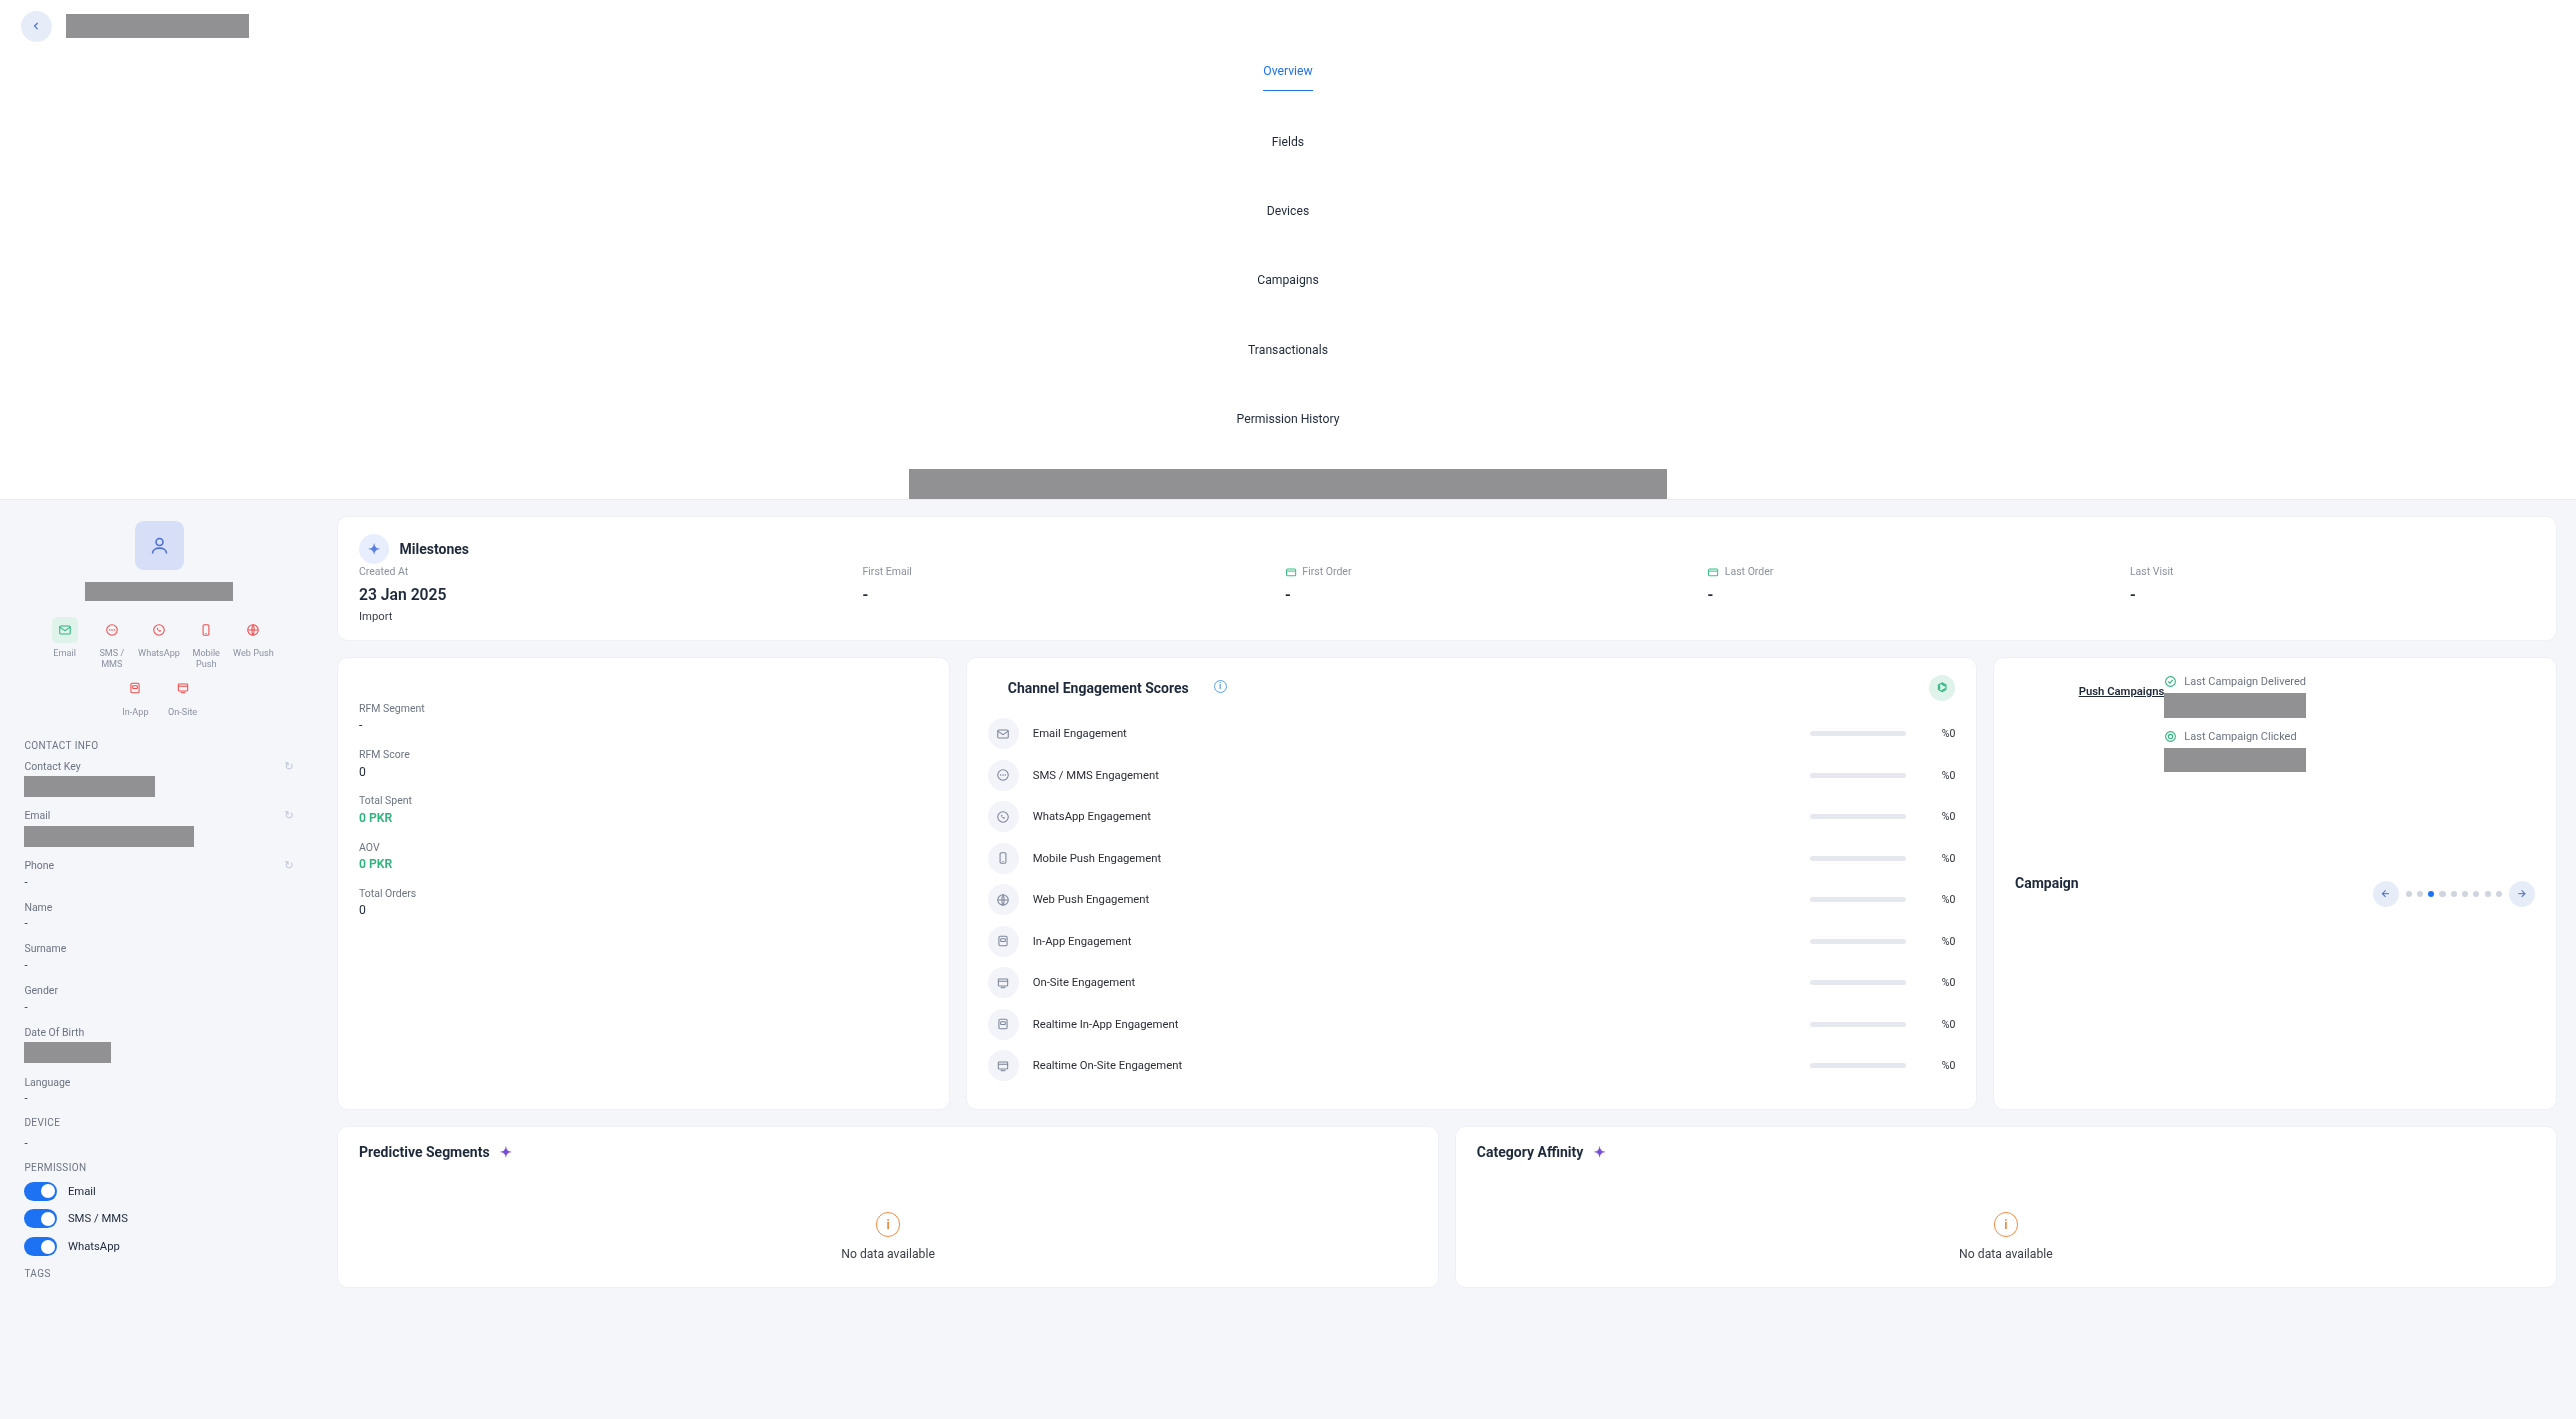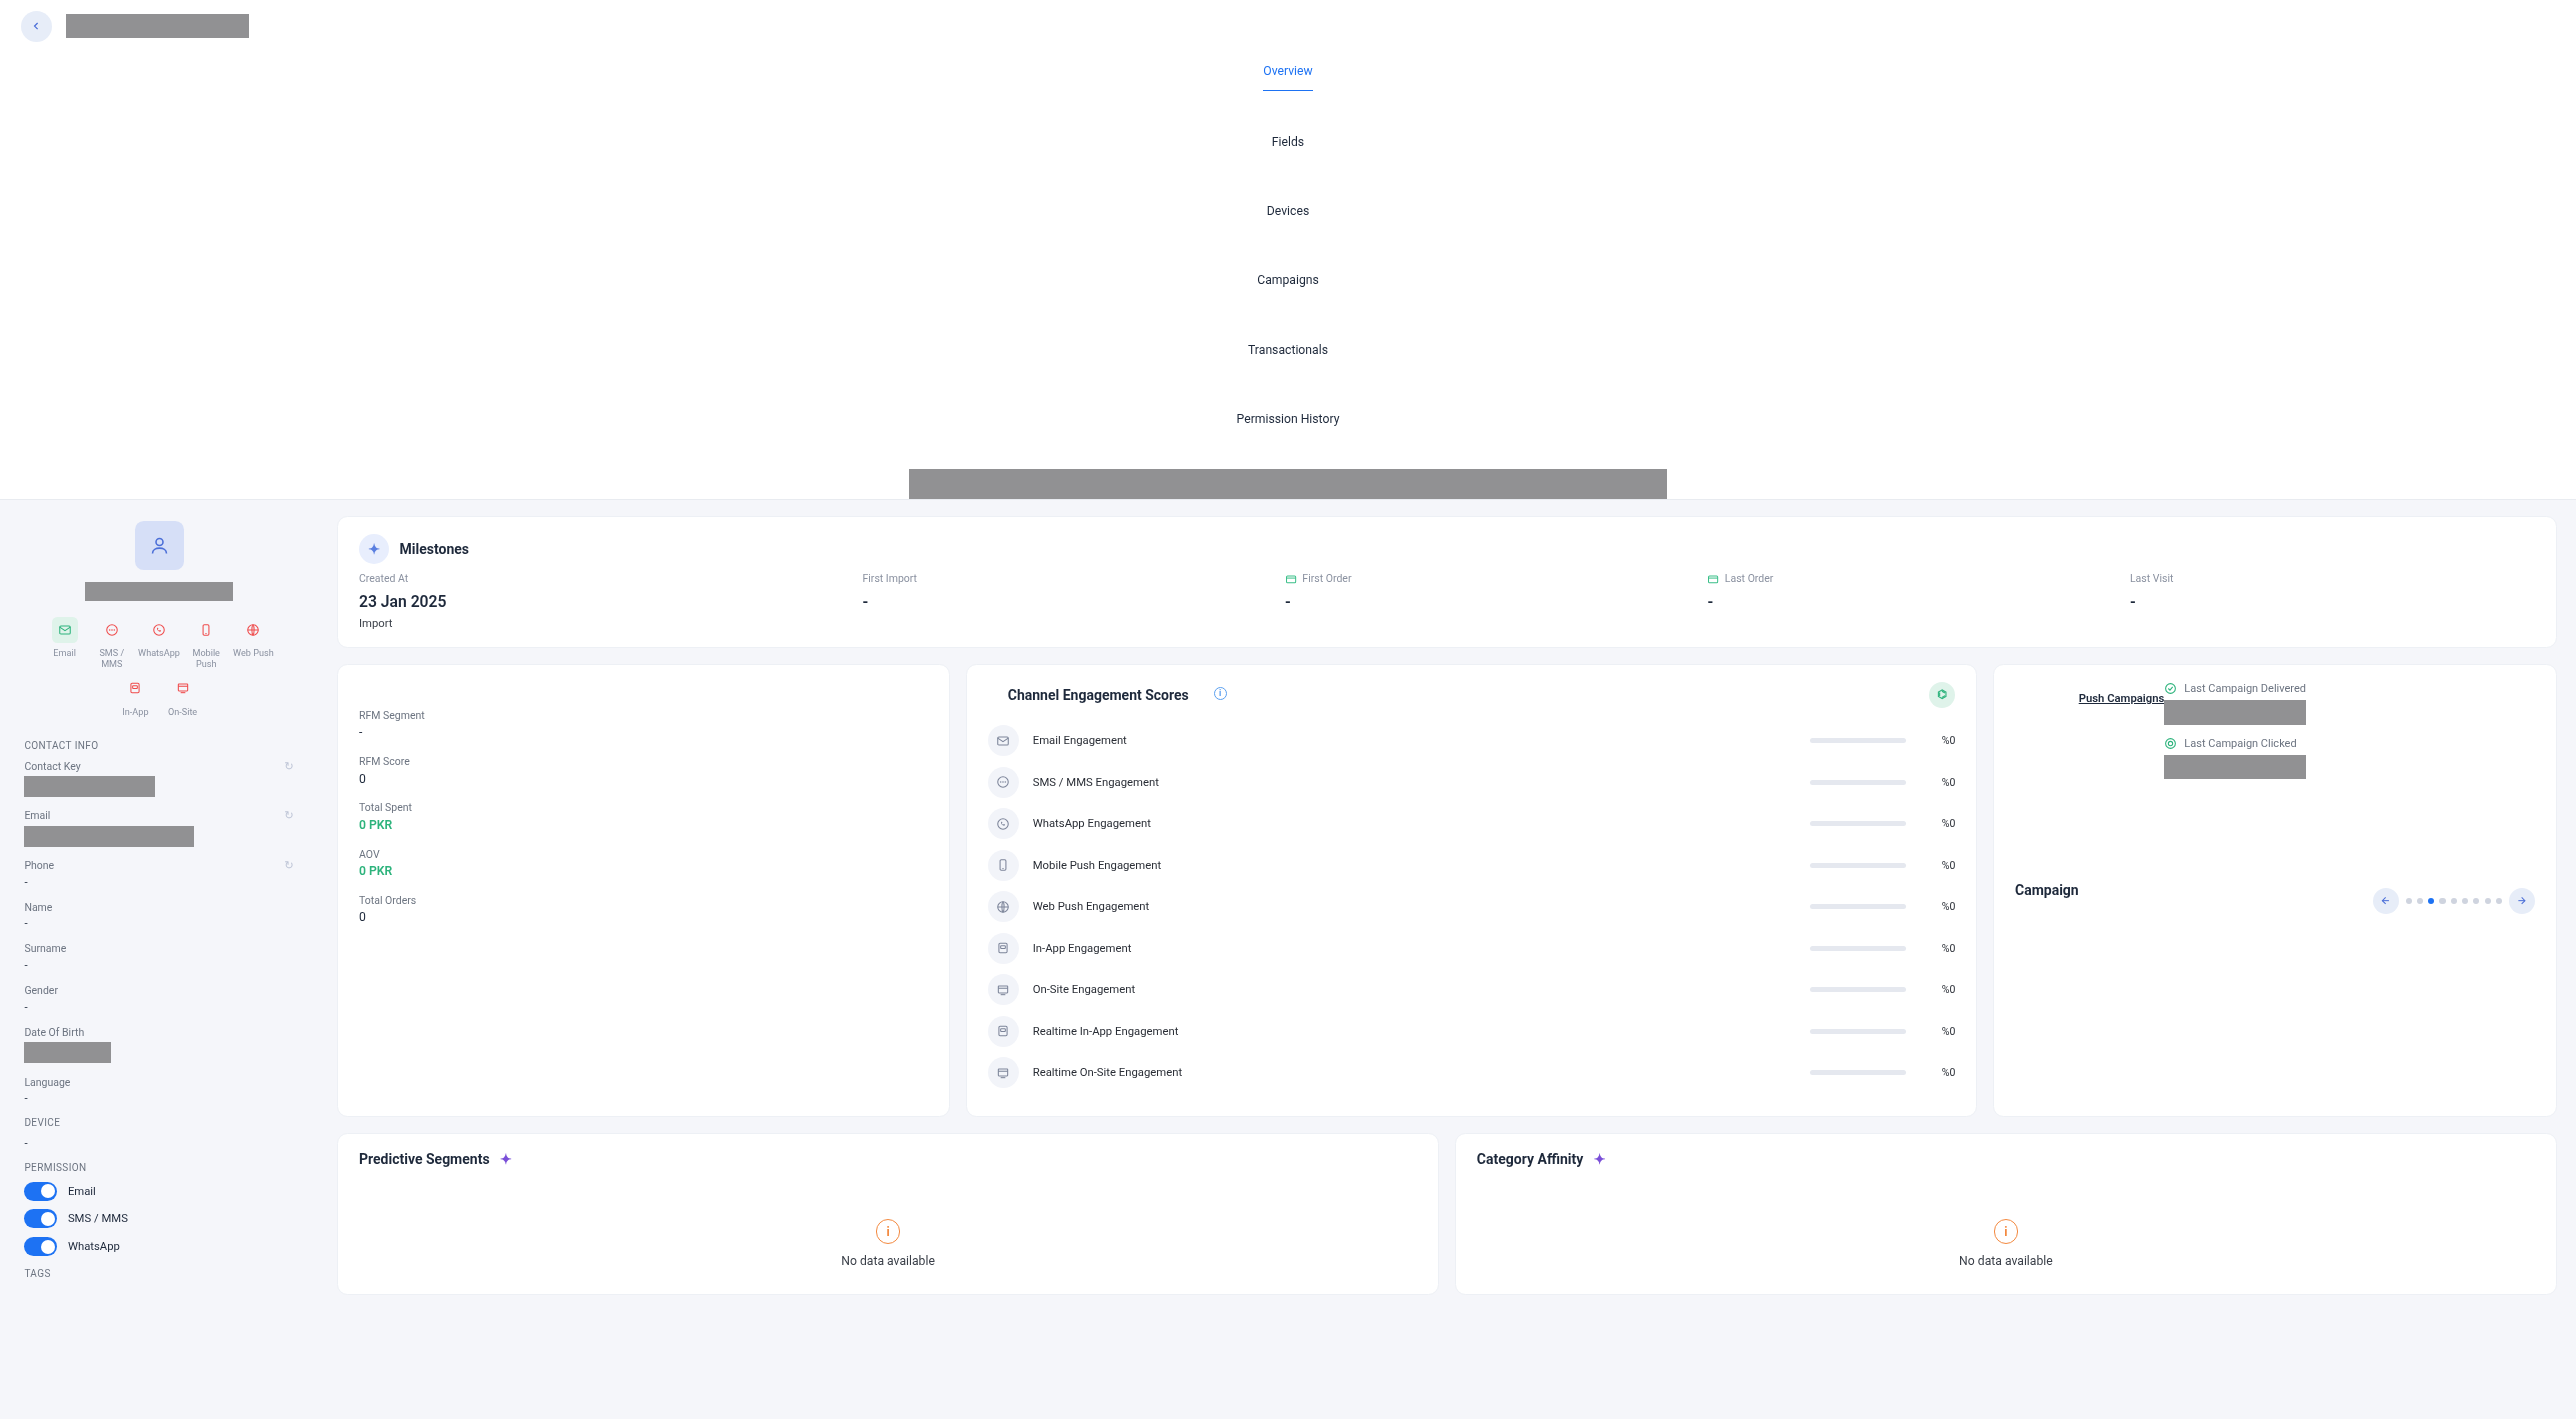--- a/index.html
+++ b/index.html
@@ -37,21 +37,21 @@
 
 .perm-row { display:flex; align-items:center; gap:10.5px; margin:8.7px 0; }
 .toggle { width:33px; height:19px; background:#1d72f3; border-radius:9.6px; position:relative; cursor:pointer; }
 .toggle::after { content:""; position:absolute; width:14px; height:14px; background:#fff; border-radius:50%; top:2.6px; right:2.6px; }
 
 .main { flex:1; padding:15.7px 19px; display:flex; flex-direction:column; gap:15.7px; }
 .card { background:#fff; border-radius:10.5px; padding:17.4px 21px; border:0.9px solid #edf0f5; }
 .card-title { font-size:14px; font-weight:700; display:flex; align-items:center; gap:10.5px; }
 .card-ic { width:30px; height:30px; border-radius:50%; display:flex; align-items:center; justify-content:center; font-size:14px; }
 
-.milestones-grid { display:grid; grid-template-columns: 1.2fr 1fr 1fr 1fr 1fr; gap:17.4px; margin-top:8px; }
+.milestones-grid { display:grid; grid-template-columns: 1.2fr 1fr 1fr 1fr 1fr; gap:17.4px; margin-top:1px; }
 .ms-item .ms-lbl { font-size:10.5px; color:#8a91a0; display:flex; align-items:center; gap:5.2px; margin-bottom:7px; }
 .ms-item .ms-val { font-size:15.7px; font-weight:600; color:#1e293b; }
 .ms-sub { font-size:11.3px; color:#3a3f48; margin-top:5.2px; }
 
 .row3 { display:grid; grid-template-columns: 1fr 1.65fr 0.92fr; gap:15.7px; }
 
 .score-item { margin-bottom:15.7px; }
 .score-lbl { font-size:10.5px; color:#6c7481; margin-bottom:3.5px; }
 .score-val { font-size:12.2px; color:#1e293b; }
 .score-green { color:#2db37c; font-weight:600; }
@@ -268,21 +268,21 @@
       <div class="milestones-grid" id="ms-grid">
           <div class="ms-item">
             <div class="ms-lbl">
               <span>Created At</span>
             </div>
             <div class="ms-val">23 Jan 2025</div>
             <div class="ms-sub">Import</div>
           </div>
           <div class="ms-item">
             <div class="ms-lbl">
-              <span>First Import</span>
+              <span>First Email</span>
             </div>
             <div class="ms-val">-</div>
           </div>
           <div class="ms-item">
             <div class="ms-lbl">
               <svg width="12.2" height="12.2" viewBox="0 0 24 24" fill="none" stroke="#39bf88" stroke-width="2">
                 <rect x="3" y="6" width="18" height="13" rx="2"></rect>
                 <line x1="3" y1="10" x2="21" y2="10"></line>
               </svg>
               <span>First Order</span>

